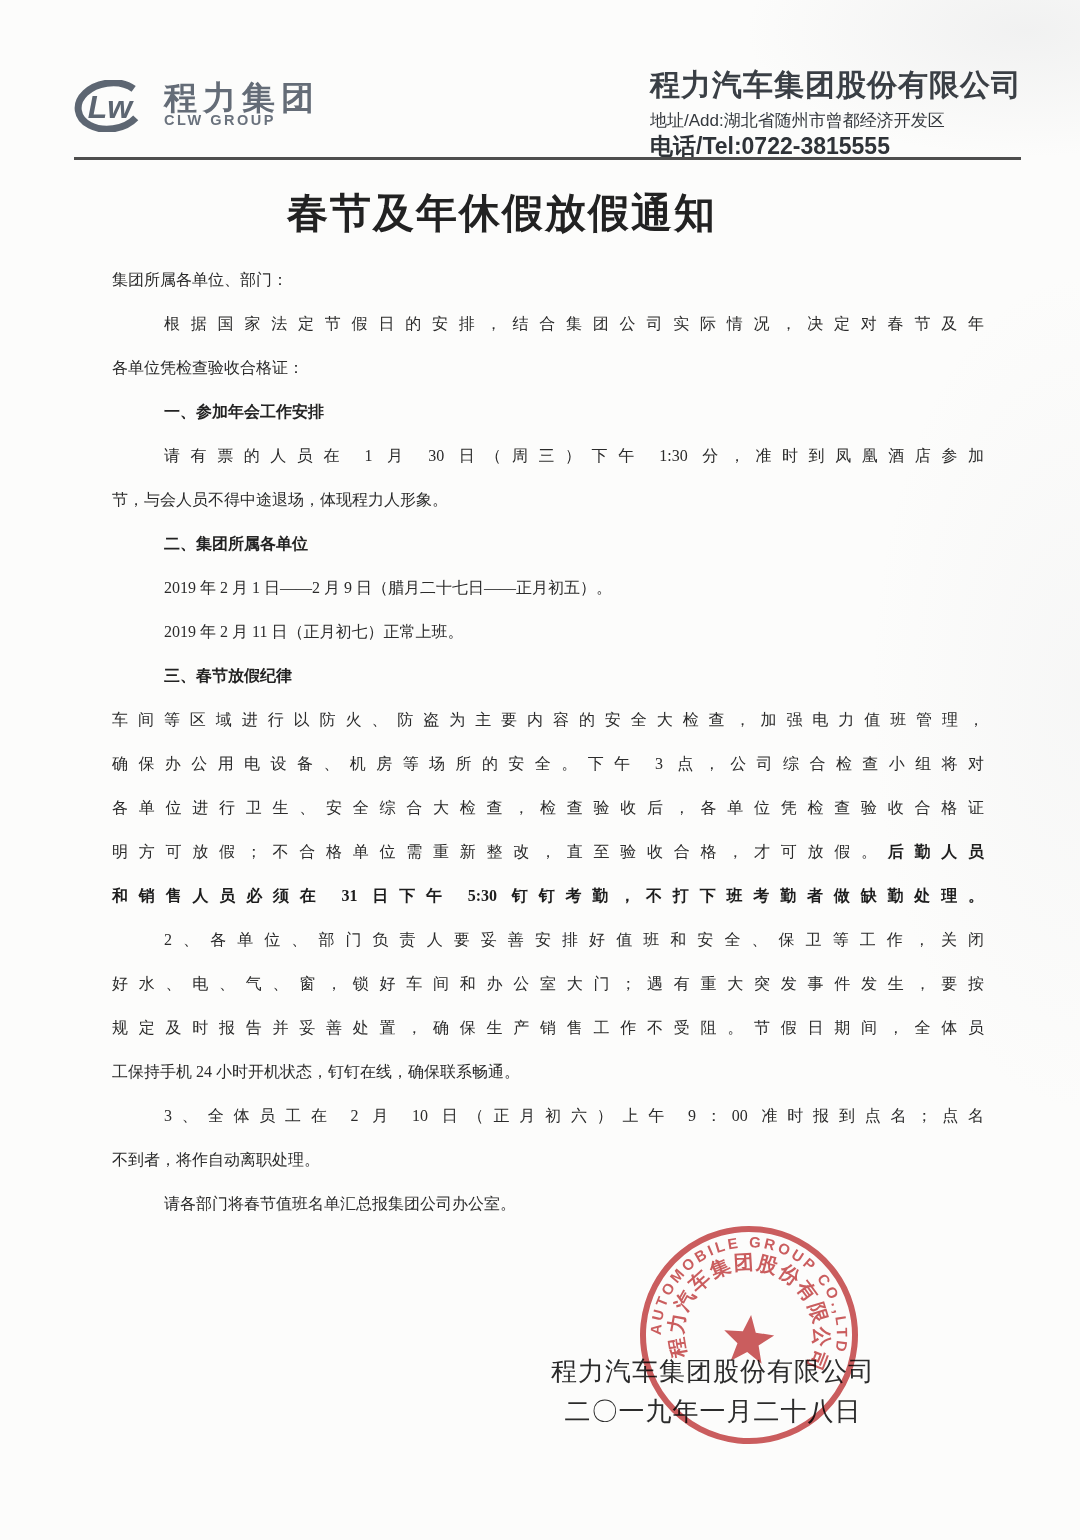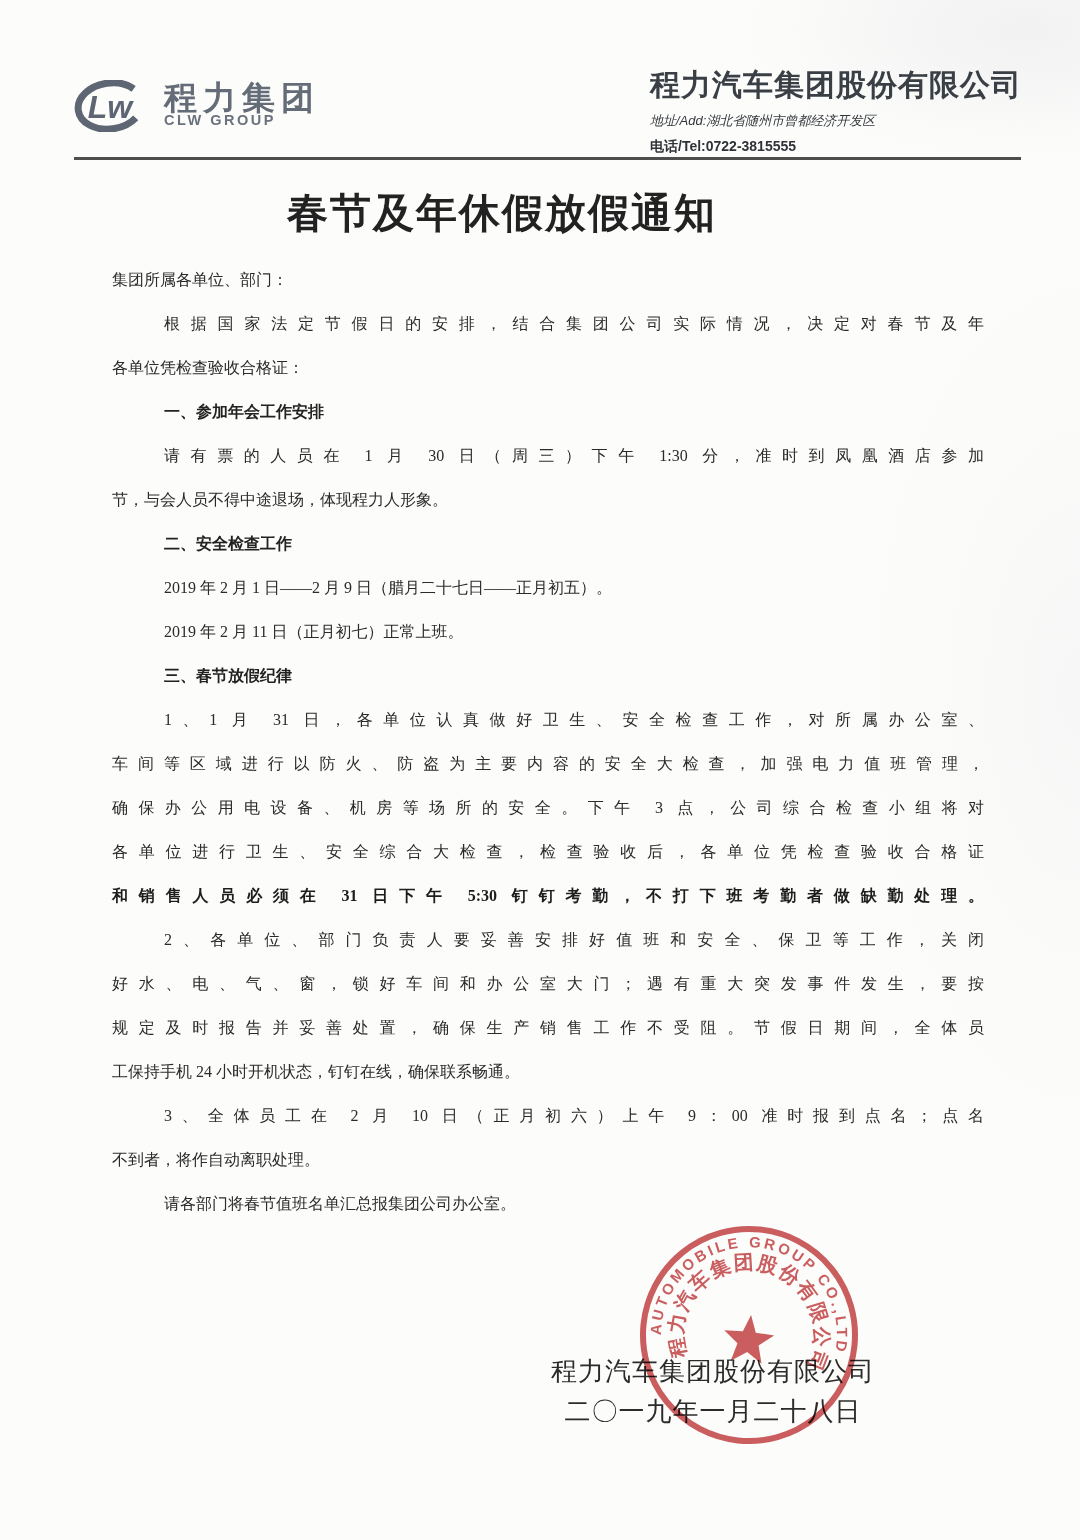--- a/index.html
+++ b/index.html
@@ -26,22 +26,22 @@
     font-family:"Liberation Sans","DejaVu Sans",sans-serif;
     font-size:33px; font-weight:bold; letter-spacing:6px; color:#646c77; line-height:28px;
   }
   .logo-en {
     font-family:"Liberation Sans","DejaVu Sans",sans-serif;
     font-size:14.5px; font-weight:bold; letter-spacing:2.5px; color:#6a727d; line-height:17px;
   }
   .company-block { position:absolute; left:638px; top:68px; width:400px;
     font-family:"Liberation Sans","DejaVu Sans",sans-serif; }
   .company-name { font-size:30px; font-weight:bold; color:#3a3f45; letter-spacing:1px; line-height:34px; }
-  .company-address { margin-top:8px; font-size:13px; color:#33373c; line-height:22px;font-style:italic; }
-  .company-phone { margin-top:2px; font-size:14px; font-weight:bold; color:#2f3338; line-height:24px; }
+  .company-address { margin-top:8px; font-size:17px; color:#33373c; line-height:22px; }
+  .company-phone { margin-top:2px; font-size:23px; font-weight:bold; color:#2f3338; line-height:24px; }
   .header-divider { position:absolute; left:62px; top:157px; width:947px; height:3px; background:#4e4e4e; }
 
   
   .doc-title {
     position:absolute; left:0; top:186px; width:1004px; text-align:center;
     font-size:41px; font-weight:bold; color:#222; letter-spacing:2px;
   }
 
   
   .content { position:absolute; left:112px; top:258px; width:872px; font-size:16px; color:#2b2b2b; }
@@ -90,28 +90,28 @@
 
   <h1 class="doc-title">春节及年休假放假通知</h1>
 
   <main class="content">
     <div class="ln">集团所属各单位、部门：</div>
     <div class="ln ind fill">根据国家法定节假日的安排，结合集团公司实际情况，决定对春节及年</div>
     <div class="ln">各单位凭检查验收合格证：</div>
     <div class="ln ind hd">一、参加年会工作安排</div>
     <div class="ln ind fill">请有票的人员在 1 月 30 日（周三）下午 1:30 分，准时到凤凰酒店参加</div>
     <div class="ln">节，与会人员不得中途退场，体现程力人形象。</div>
-    <div class="ln ind hd">二、安全检查工作</div>
+    <div class="ln ind hd">二、集团所属各单位</div>
     <div class="ln ind">2019 年 2 月 1 日——2 月 9 日（腊月二十七日——正月初五）。</div>
     <div class="ln ind">2019 年 2 月 11 日（正月初七）正常上班。</div>
     <div class="ln ind hd">三、春节放假纪律</div>
-    <div class="ln ind fill">1、1 月 31 日，各单位认真做好卫生、安全检查工作，对所属办公室、</div>
     <div class="ln fill">车间等区域进行以防火、防盗为主要内容的安全大检查，加强电力值班管理，</div>
     <div class="ln fill">确保办公用电设备、机房等场所的安全。下午 3 点，公司综合检查小组将对</div>
     <div class="ln fill">各单位进行卫生、安全综合大检查，检查验收后，各单位凭检查验收合格证</div>
+    <div class="ln fill"><span>明方可放假；不合格单位需重新整改，直至验收合格，才可放假。</span><span class="bold">后勤人员</span></div>
     <div class="ln fill bold">和销售人员必须在 31 日下午 5:30 钉钉考勤，不打下班考勤者做缺勤处理。</div>
     <div class="ln ind fill">2、各单位、部门负责人要妥善安排好值班和安全、保卫等工作，关闭</div>
     <div class="ln fill">好水、电、气、窗，锁好车间和办公室大门；遇有重大突发事件发生，要按</div>
     <div class="ln fill">规定及时报告并妥善处置，确保生产销售工作不受阻。节假日期间，全体员</div>
     <div class="ln">工保持手机 24 小时开机状态，钉钉在线，确保联系畅通。</div>
     <div class="ln ind fill">3、全体员工在 2 月 10 日（正月初六）上午 9：00 准时报到点名；点名</div>
     <div class="ln">不到者，将作自动离职处理。</div>
     <div class="ln ind">请各部门将春节值班名单汇总报集团公司办公室。</div>
   </main>
 

